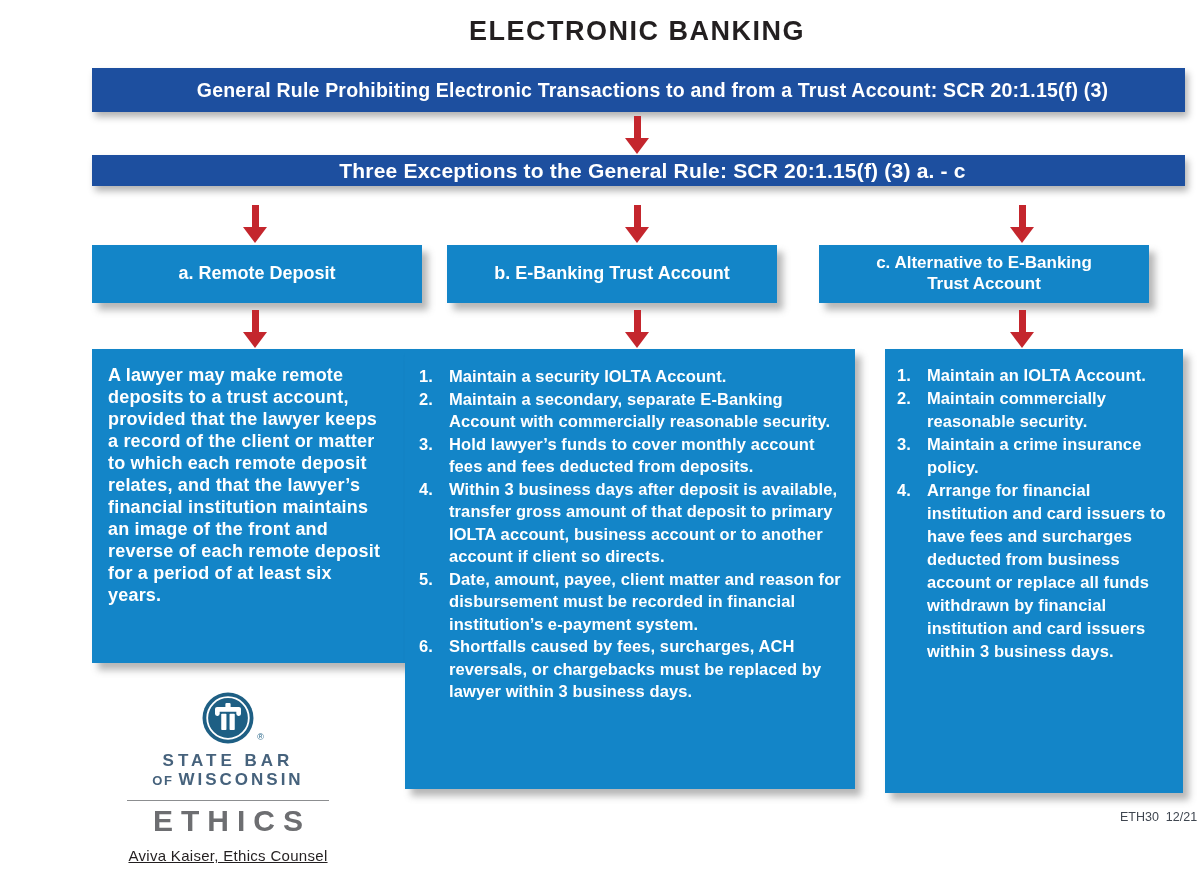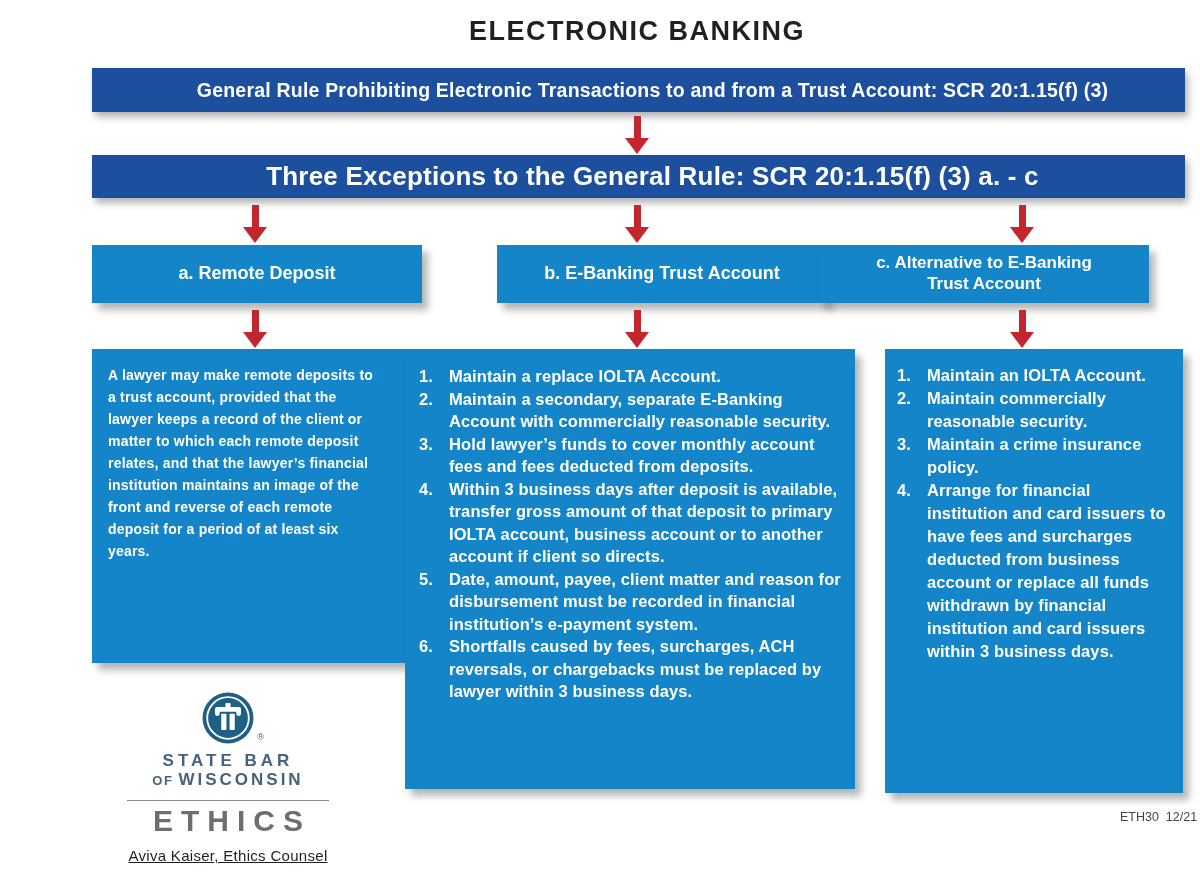--- a/index.html
+++ b/index.html
@@ -23,39 +23,39 @@
     font-size:27px;font-weight:bold;letter-spacing:1.5px;color:var(--ink);
   }
   .banner{
     position:absolute;left:55px;width:1093px;background:var(--banner-blue);color:#fff;
     display:flex;align-items:center;justify-content:center;text-align:center;
     font-weight:bold;letter-spacing:0.2px;
     box-shadow:3px 5px 7px rgba(0,0,0,0.30);
     padding-left:28px;
   }
   .banner-1{top:68px;height:44px;font-size:19.5px;}
-  .banner-2{top:155px;height:43px;font-size:26px;}
+  .banner-2{top:155px;height:31px;font-size:21px;}
   .arrow{position:absolute;display:flex;flex-direction:column;align-items:center;width:24px;}
   .arrow-stem{width:7px;height:22px;background:var(--red);}
   .arrow-head{width:0;height:0;border-left:12px solid transparent;border-right:12px solid transparent;border-top:16px solid var(--red);}
   .hdr{
     position:absolute;top:245px;width:330px;height:58px;background:var(--box-blue);color:#fff;
     display:flex;flex-direction:column;align-items:center;justify-content:center;text-align:center;
     font-weight:bold;font-size:18px;line-height:1.22;
     box-shadow:6px 7px 7px rgba(95,95,95,0.45);
   }
   .hdr-a{left:55px;}
-  .hdr-b{left:460px;}
+  .hdr-b{left:410px;}
   .hdr-c{left:782px;font-size:17px;text-align:center;}
   .hline{display:block;}
   .bodybox{
     position:absolute;top:349px;background:var(--box-blue);color:#fff;font-weight:bold;
     box-shadow:6px 7px 7px rgba(95,95,95,0.45);
   }
-  .body-a{left:55px;width:318px;height:314px;padding:15px 26px 12px 16px;font-size:14px;line-height:22px;letter-spacing:0.2px;}
+  .body-a{left:55px;width:318px;height:314px;padding:15px 26px 12px 16px;font-size:18px;line-height:22px;letter-spacing:0.2px;}
   .body-b{left:368px;width:450px;height:440px;padding:16px 10px 12px 14px;font-size:16.5px;line-height:22.5px;letter-spacing:0.1px;}
   .body-c{left:848px;width:298px;height:444px;padding:15px 8px 12px 12px;font-size:16.5px;line-height:23px;letter-spacing:0.1px;}
   .body-list{list-style:none;}
   .body-list li{display:flex;}
   .body-list .num{flex:0 0 30px;}
   .body-list .txt{flex:1;}
   .footer-logo{
     position:absolute;left:76px;top:692px;width:230px;
     display:flex;flex-direction:column;align-items:center;text-align:center;
   }
@@ -127,21 +127,21 @@
   </div>
 
   <div class="bodybox body-a">
     <p>A lawyer may make remote deposits to a trust account, provided that the lawyer keeps a record of the client or matter to which each remote deposit relates, and that the lawyer’s financial institution maintains an image of the front and reverse of each remote deposit for a period of at least six years.</p>
   </div>
 
   <div class="bodybox body-b">
     <ol class="body-list">
       <li>
           <span class="num">1.</span>
-          <span class="txt">Maintain a replace IOLTA Account.</span>
+          <span class="txt">Maintain a security IOLTA Account.</span>
         </li>
       <li>
           <span class="num">2.</span>
           <span class="txt">Maintain a secondary, separate E-Banking Account with commercially reasonable security.</span>
         </li>
       <li>
           <span class="num">3.</span>
           <span class="txt">Hold lawyer’s funds to cover monthly account fees and fees deducted from deposits.</span>
         </li>
       <li>

